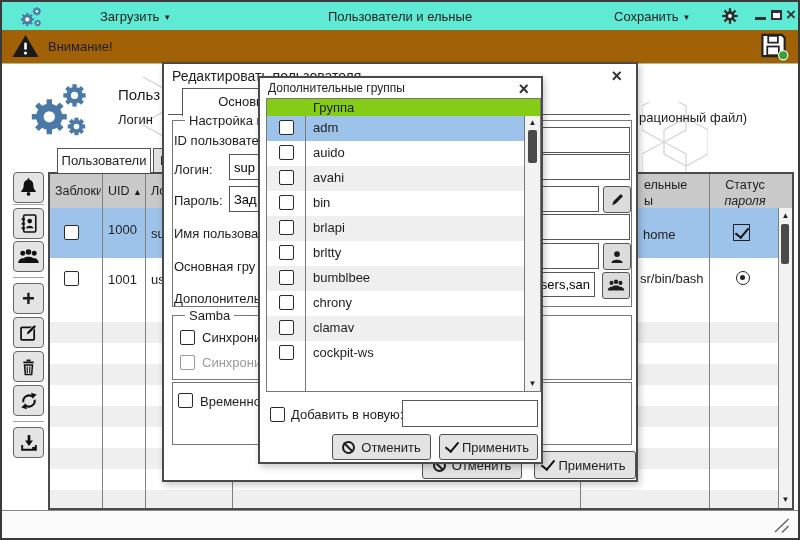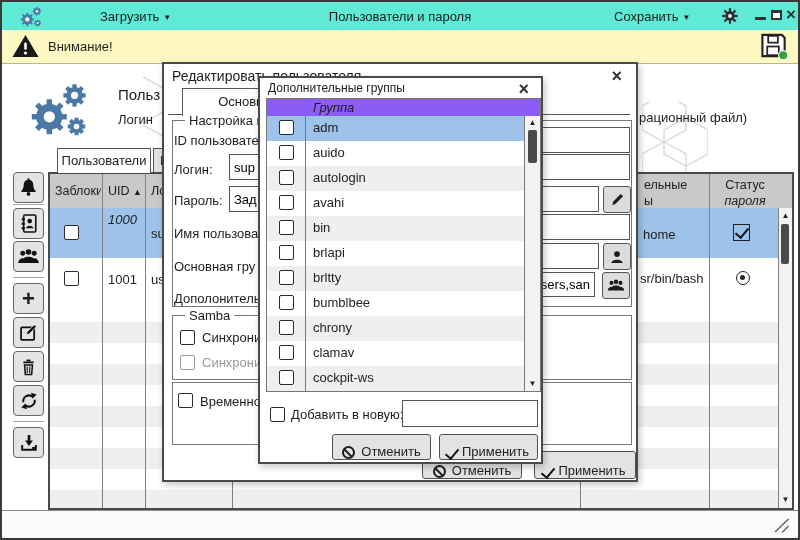--- a/index.html
+++ b/index.html
@@ -9,21 +9,21 @@
   .abs{position:absolute;}
   
   .titlebar{position:absolute;left:0;top:0;right:0;height:28px;background:#5eead4;border-bottom:1px solid #777;}
   .tb-text{position:absolute;top:7px;white-space:nowrap;}
   .tb-center{left:0;right:0;text-align:center;pointer-events:none;}
   .caret{font-size:8px;vertical-align:1px;margin-left:4px;}
   .win-min{position:absolute;left:753px;top:15px;width:11px;height:3px;background:#333;}
   .win-max{position:absolute;left:769px;top:8px;width:11px;height:10px;border:2px solid #333;border-top-width:3px;box-sizing:border-box;background:#fff;}
   .win-close{position:absolute;left:784px;top:3px;font-size:17px;font-weight:bold;line-height:20px;color:#333;}
   
-  .warnbar{position:absolute;left:0;top:28px;right:0;height:33px;background:#fef9c3;border-bottom:1px solid #b9b58d;}
+  .warnbar{position:absolute;left:0;top:28px;right:0;height:33px;background:#a16207;border-bottom:1px solid #b9b58d;}
   
   .h-title{position:absolute;left:116px;top:84px;width:45px;height:20px;overflow:hidden;font-size:15px;white-space:nowrap;}
   .h-sub{position:absolute;left:116px;top:110px;width:45px;height:17px;overflow:hidden;font-size:13px;white-space:nowrap;}
   .h-sub-right{position:absolute;left:637px;top:108px;font-size:13px;white-space:nowrap;}
   .hexwrap-l{position:absolute;left:141px;top:72px;width:19px;height:74px;overflow:hidden;}
   
   .tab{position:absolute;top:146px;height:25px;box-sizing:border-box;border:1px solid #555;border-bottom:none;text-align:center;line-height:24px;}
   .tab-active{left:55px;width:94px;background:#fff;z-index:2;}
   .tab-next{left:151px;width:24px;background:#e2e2e2;text-align:left;padding-left:6px;}
   
@@ -46,28 +46,28 @@
   .vsb{position:absolute;right:0;top:34px;bottom:0;width:13px;border-left:1px solid #808080;background:#f2f2f2;}
   .sb-arrow{position:absolute;left:0;right:0;text-align:center;font-size:8px;color:#222;line-height:12px;}
   .sb-thumb{position:absolute;left:2px;width:8px;background:#4a4a4a;border-radius:2px;}
   
   .dialog{position:absolute;background:#fff;border:2px solid #4a4a4a;box-sizing:border-box;box-shadow:2px 3px 7px rgba(0,0,0,.22);}
   .dlg-x{position:absolute;font-size:18px;font-weight:bold;color:#333;line-height:16px;}
   .fieldset{position:absolute;border:1px solid #777;box-sizing:border-box;}
   .legend{position:absolute;top:-8px;left:12px;background:#fff;padding:0 4px;white-space:nowrap;}
   .fld{position:absolute;border:1px solid #555;box-sizing:border-box;background:#fff;font-family:"Liberation Sans",sans-serif;font-size:13px;padding:0 4px;outline:none;}
   .mini-btn{position:absolute;width:28px;height:27px;background:#dcdcdc;border:1px solid #555;border-radius:3px;box-sizing:border-box;display:flex;align-items:center;justify-content:center;}
-  .push-btn{position:absolute;background:#e3e3e3;border:1.5px solid #4f4f4f;border-radius:3px;box-sizing:border-box;display:flex;align-items:flex-end;justify-content:center;gap:6px;font-size:13px;}
+  .push-btn{position:absolute;background:#e3e3e3;border:1.5px solid #4f4f4f;border-radius:3px;box-sizing:border-box;display:flex;align-items:center;justify-content:center;gap:6px;font-size:13px;}
   .noicon{position:relative;display:inline-block;width:13px;height:13px;border:2px solid #1d1d1d;border-radius:50%;box-sizing:border-box;}
   .noicon::after{content:"";position:absolute;left:-2px;top:3.5px;width:12px;height:2px;background:#1d1d1d;transform:rotate(45deg);}
   .chk-s{display:inline-block;width:6px;height:11px;border-right:2.6px solid #111;border-bottom:2.6px solid #111;transform:rotate(40deg);margin-top:-3px;}
   .lbl{position:absolute;white-space:nowrap;}
   
   .glist{position:absolute;left:6px;top:20px;width:275px;height:294px;border:1px solid #777;box-sizing:border-box;overflow:hidden;}
-  .gl-head{position:absolute;left:0;top:0;right:0;height:17px;background:#8b5cf6;border-bottom:1px solid #777;font-style:italic;}
+  .gl-head{position:absolute;left:0;top:0;right:0;height:17px;background:#84cc16;border-bottom:1px solid #777;}
   .gl-rows{position:absolute;left:0;top:17px;right:15px;bottom:0;}
   .grow{position:relative;height:25px;background:#fff;}
   .grow:nth-child(2n+3){background:#efefef;}
   .grow.sel{background:#9ec3ea;}
   .grow .cbx{position:absolute;left:12px;top:4px;}
   .grow .gname{position:absolute;left:46px;top:4px;}
   .gl-colsep{position:absolute;left:38px;top:0;bottom:0;width:1px;background:#777;}
   .gl-sb{position:absolute;right:0;top:17px;bottom:0;width:15px;border-left:1px solid #777;background:#f2f2f2;}
   .statusbar{position:absolute;left:0;right:0;bottom:0;height:27px;border-top:1px solid #888;background:#fbfbfb;}
   svg{display:block;}
@@ -102,21 +102,21 @@
               <rect x="-2.1" y="-9" width="4.2" height="18" transform="rotate(45)"></rect>
               <rect x="-2.1" y="-9" width="4.2" height="18" transform="rotate(90)"></rect>
               <rect x="-2.1" y="-9" width="4.2" height="18" transform="rotate(135)"></rect>
               <circle r="6.7"></circle>
               <circle r="2.9" fill="#fff"></circle>
             </g>
         </g>
       </svg>
     </span>
     <span class="tb-text" style="left:98px;"><span>Загрузить</span><span class="caret">▼</span></span>
-    <span class="tb-text tb-center">Пользователи и пароля</span>
+    <span class="tb-text tb-center">Пользователи и ельные</span>
     <span class="tb-text" style="left:612px;"><span>Сохранить</span><span class="caret">▼</span></span>
     <span class="abs" style="left:719px;top:5px;">
       <svg width="18" height="18" viewBox="0 0 20 20">
           <g fill="#2c2c2c">
             <g transform="translate(10,10)">
               <rect x="-1.2" y="-8.7" width="2.4" height="17.4"></rect>
               <rect x="-1.2" y="-8.7" width="2.4" height="17.4" transform="rotate(45)"></rect>
               <rect x="-1.2" y="-8.7" width="2.4" height="17.4" transform="rotate(90)"></rect>
               <rect x="-1.2" y="-8.7" width="2.4" height="17.4" transform="rotate(135)"></rect>
               <circle r="5.2"></circle>
@@ -290,21 +290,21 @@
           <span style="display:block;margin-top:2px;">ы</span>
         </span>
       <span class="abs" style="left:661px;top:4px;width:68px;text-align:center;">
           <span style="display:block;">Статус</span>
           <span style="display:block;margin-top:2px;font-style:italic;">пароля</span>
         </span>
     </div>
 
     <div class="ut-row1">
       <span class="cbx abs" style="left:14px;top:17px;"></span>
-      <span class="abs" style="left:58px;top:4px;font-style:italic;">1000</span>
+      <span class="abs" style="left:58px;top:14px;">1000</span>
       <span class="abs" style="left:101px;top:18px;">su</span>
       <span class="abs" style="left:593px;top:19px;">home</span>
       <span class="chk abs" style="left:683px;top:16px;"></span>
     </div>
     <div class="ut-row2">
       <span class="cbx abs" style="left:14px;top:13px;"></span>
       <span class="abs" style="left:58px;top:14px;">1001</span>
       <span class="abs" style="left:101px;top:14px;">us</span>
       <span class="abs" style="left:590px;top:13px;">sr/bin/bash</span>
       <span class="radio abs" style="left:686px;top:13px;"></span>
@@ -411,24 +411,20 @@
         <div class="grow sel">
             <span class="cbx"></span>
             <span class="gname">adm</span>
           </div>
         <div class="grow">
             <span class="cbx"></span>
             <span class="gname">auido</span>
           </div>
         <div class="grow">
             <span class="cbx"></span>
-            <span class="gname">autologin</span>
-          </div>
-        <div class="grow">
-            <span class="cbx"></span>
             <span class="gname">avahi</span>
           </div>
         <div class="grow">
             <span class="cbx"></span>
             <span class="gname">bin</span>
           </div>
         <div class="grow">
             <span class="cbx"></span>
             <span class="gname">brlapi</span>
           </div>

